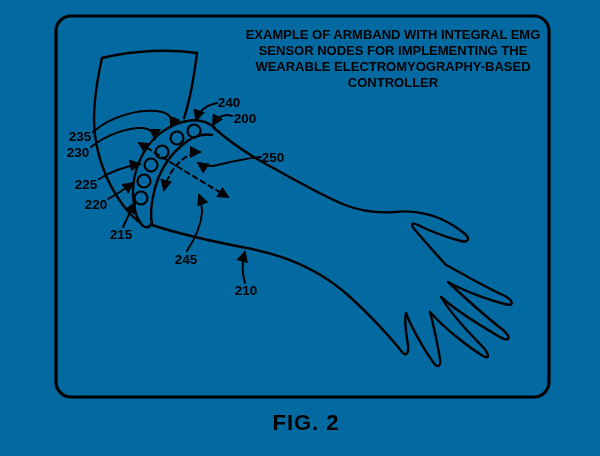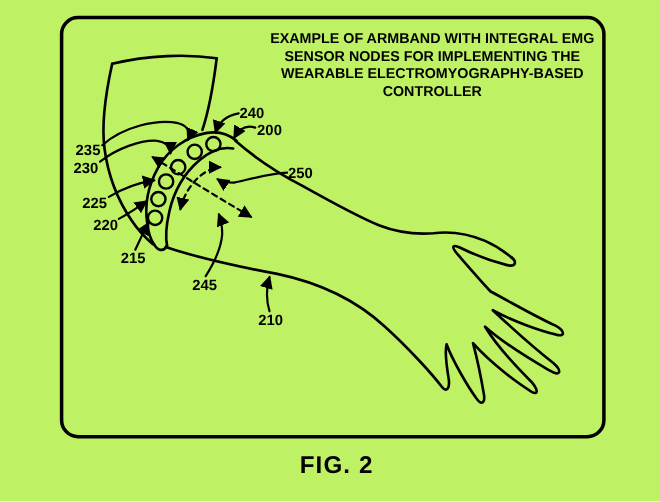--- a/index.html
+++ b/index.html
@@ -1,19 +1,19 @@
 <!DOCTYPE html>
 <html><head>
 <meta charset="utf-8">
 <style>
   html,body{margin:0;padding:0;background:#ffffff;}
   .page{
     position:relative;
     width:600px;height:456px;
-    background:#bef264;
+    background:#0369a1;
     font-family:"Liberation Sans", sans-serif;
     overflow:hidden;
     text-align:center;
   }
   svg{position:absolute;top:0;left:0;}
   .ink{stroke:#000;fill:none;stroke-linecap:round;stroke-linejoin:round;}
   text{fill:#000;font-family:"Liberation Sans", sans-serif;}
   .title-line{font-size:13px;font-weight:bold;letter-spacing:0px;}
   .ref-label{font-size:13.5px;font-weight:bold;}
   .caption{font-size:22px;font-weight:bold;letter-spacing:1px;}

